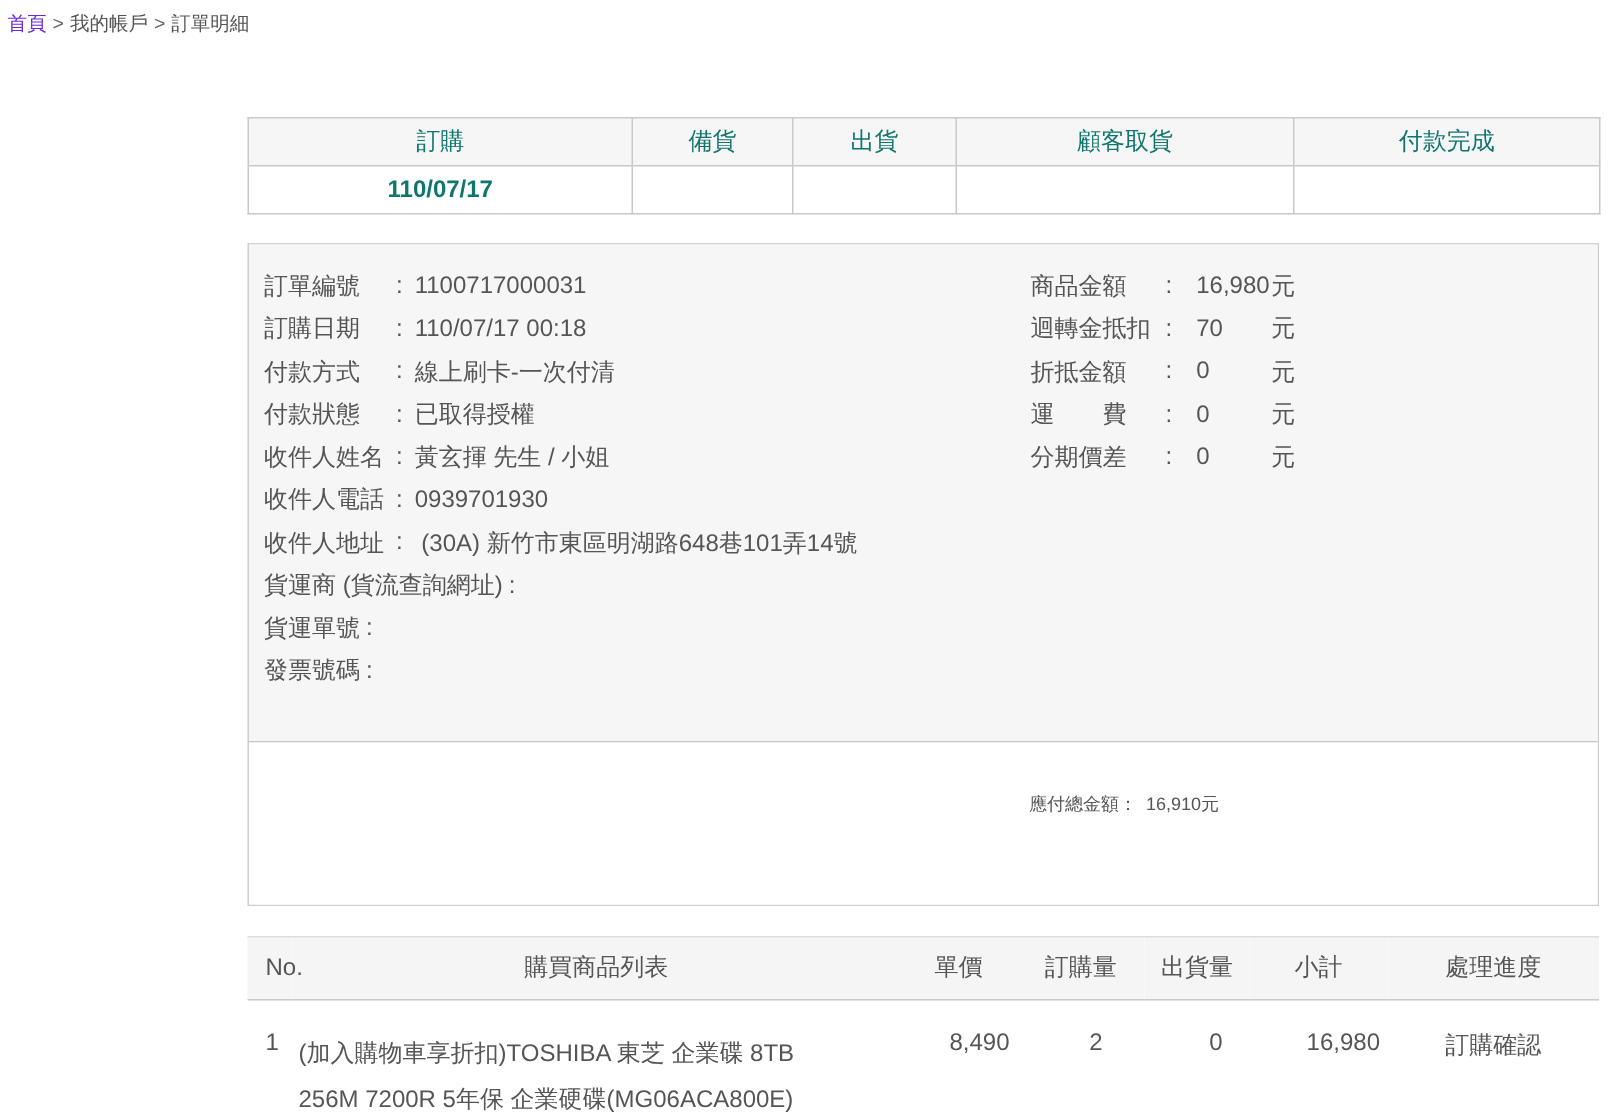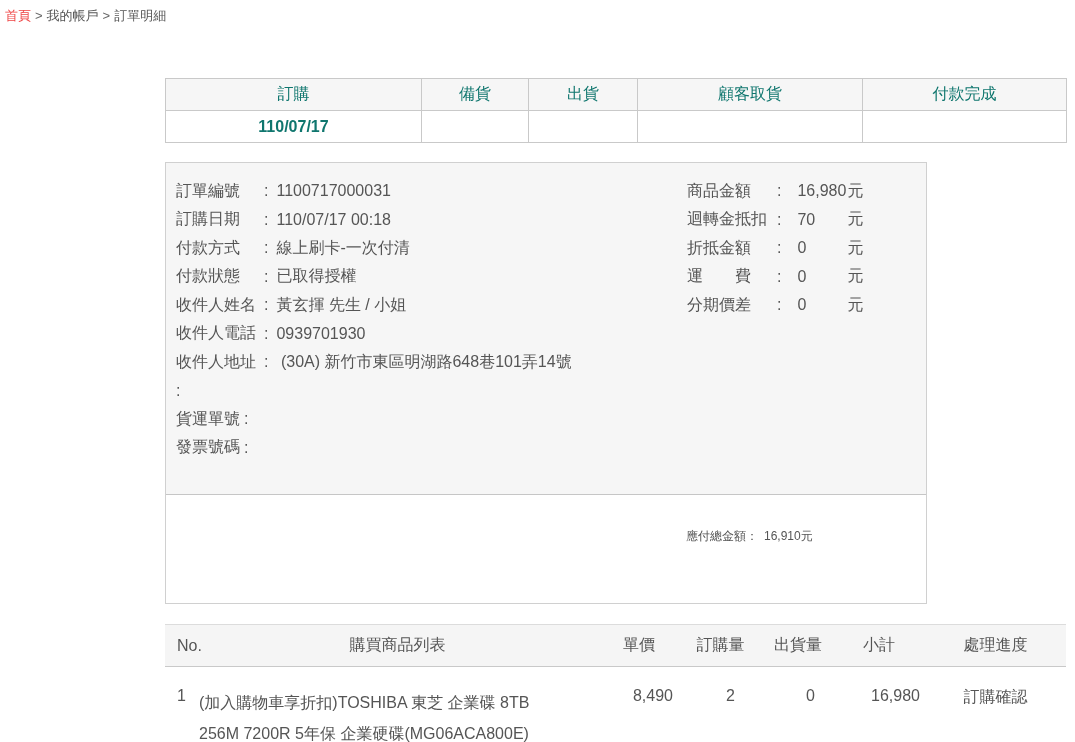--- a/index.html
+++ b/index.html
@@ -1,35 +1,35 @@
 <!DOCTYPE html>
 <html><head>
 <meta charset="utf-8">
 <style>
   * { margin:0; padding:0; box-sizing:border-box; }
   html,body { width:1075px; height:742px; overflow:hidden; background:#ffffff;
     font-family:"Liberation Sans","DejaVu Sans",sans-serif; color:#555555; }
 
   
   .breadcrumb { padding:7px 0 0 5px; font-size:13px; color:#555; height:24px; }
-  .breadcrumb a { color:#ef4444; text-decoration:none; cursor:pointer; }
+  .breadcrumb a { color:#6d28d9; text-decoration:none; cursor:pointer; }
   .breadcrumb .sep { margin:0 4px; color:#666; }
 
   .content { margin-left:165px; width:901px; }
 
   
   table.status { border-collapse:collapse; table-layout:fixed; width:901px;
     margin-top:54px; font-size:16px; color:#0f766e; }
   table.status th, table.status td { border:1px solid #c9c9c9; height:32px;
     text-align:center; font-weight:normal; }
   table.status th { background:#f6f6f6; }
   table.status td { background:#ffffff;font-weight:bold; }
 
   
-  .order-box { margin-top:19px; width:762px; border:1px solid #d0d0d0; }
+  .order-box { margin-top:19px; width:901px; border:1px solid #d0d0d0; }
   .order-details { background:#f6f6f6; padding:14px 10px 32px 10px;
     display:flex; border-bottom:1px solid #c6c6c6; }
   .col-left  { width:511px; }
   .col-right { flex:1; }
   .info-row { height:28.5px; display:flex; align-items:center; font-size:16px; }
   .info-row .lbl  { display:inline-block; width:88px; white-space:pre; }
   .info-row.auto .lbl { width:auto; margin-right:4px; }
   .info-row .colon { margin-right:8px; }
   .info-row .val { white-space:pre; }
   .col-right .lbl-r { display:inline-block; width:90px; white-space:pre; }
@@ -124,20 +124,21 @@
           <span class="lbl">收件人電話</span>
             <span class="colon">:</span>
             <span class="val">0939701930</span>
         </div>
         <div class="info-row">
           <span class="lbl">收件人地址</span>
             <span class="colon">:</span>
             <span class="val"> (30A) 新竹市東區明湖路648巷101弄14號</span>
         </div>
         <div class="info-row auto">
+          <span class="lbl">貨運商 (貨流查詢網址)</span>
             <span class="colon">:</span>
             <span class="val"></span>
         </div>
         <div class="info-row auto">
           <span class="lbl">貨運單號</span>
             <span class="colon">:</span>
             <span class="val"></span>
         </div>
         <div class="info-row auto">
           <span class="lbl">發票號碼</span>

